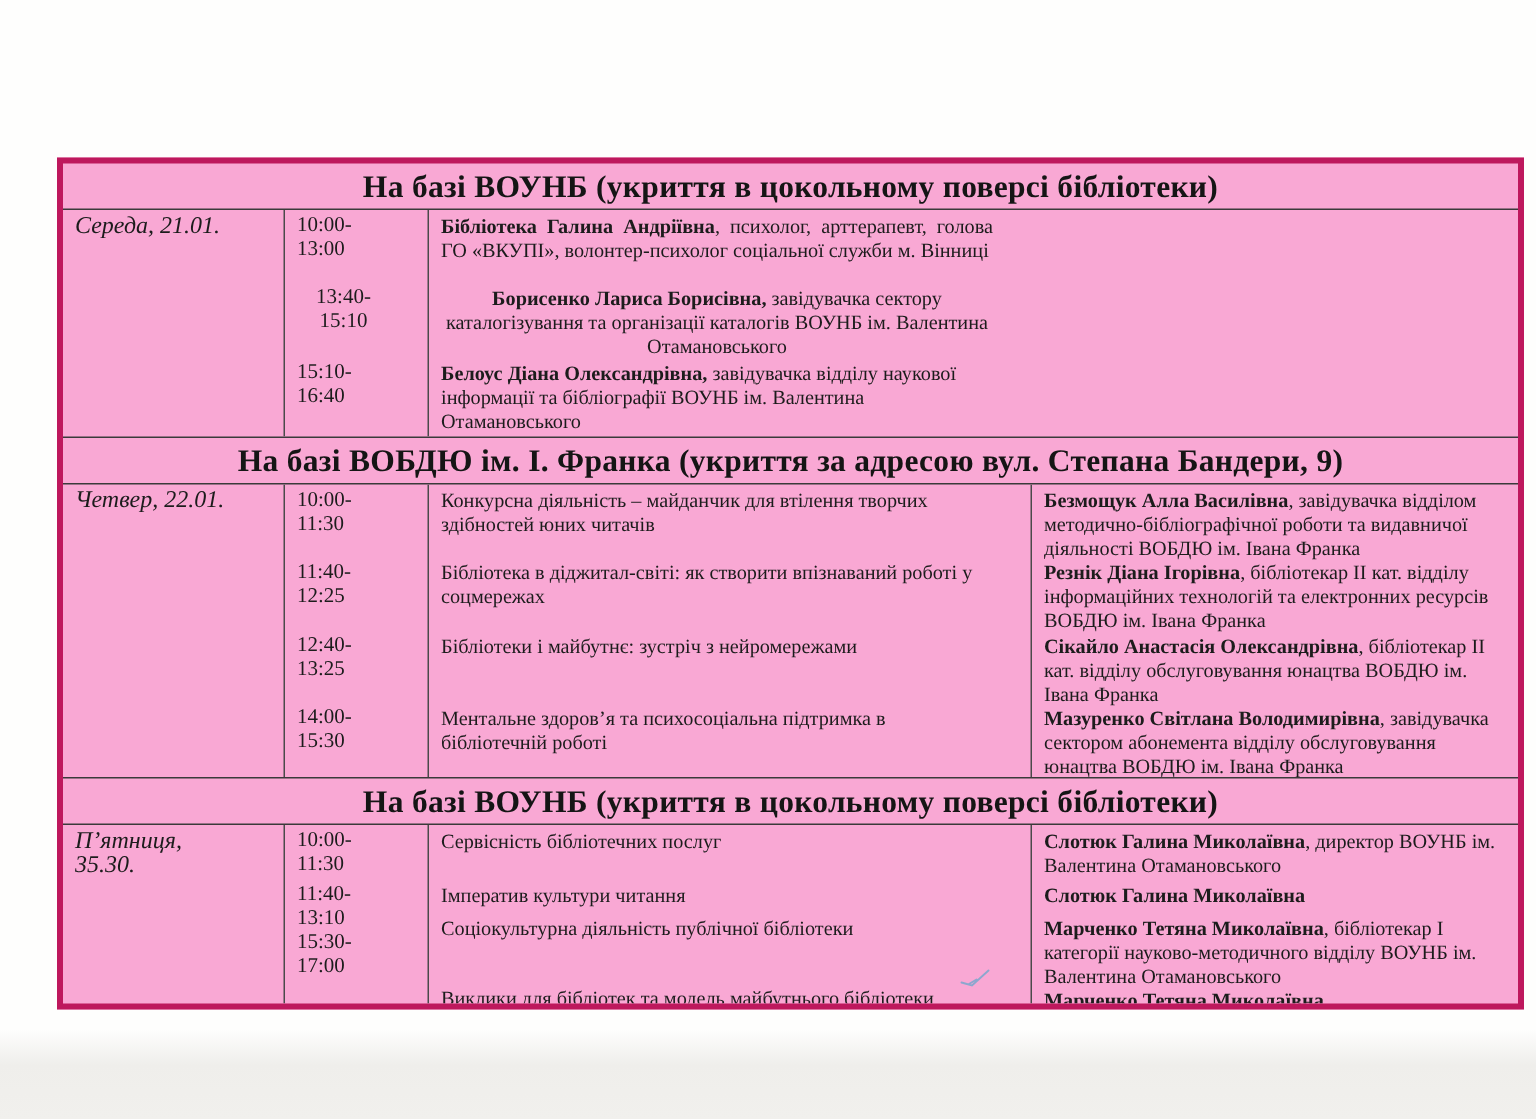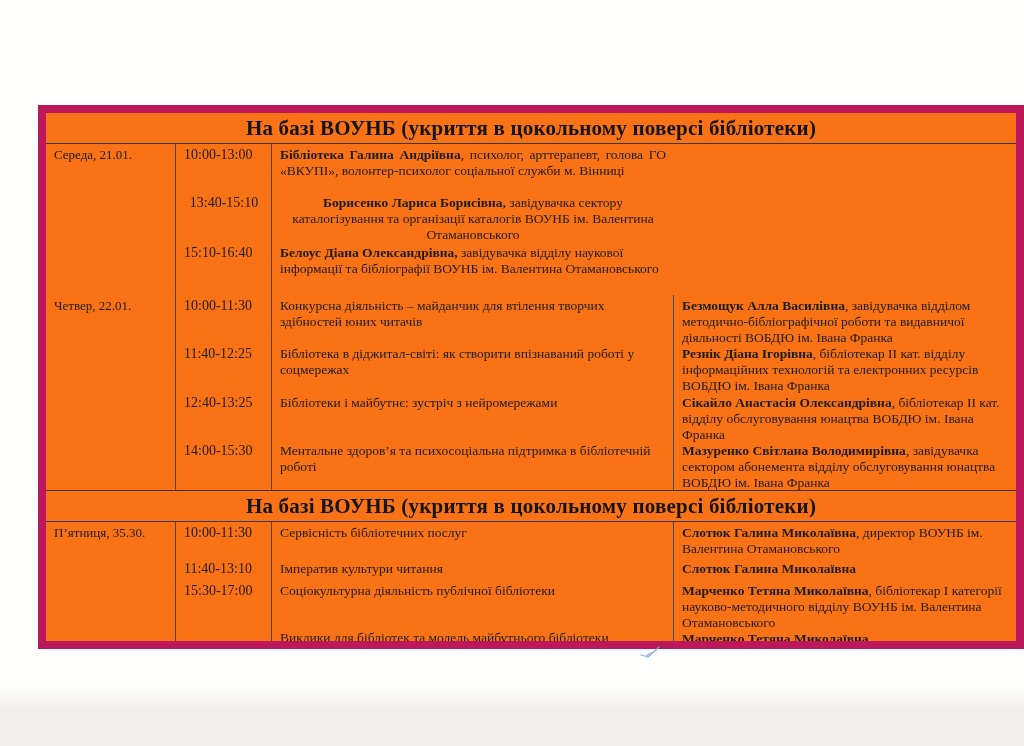--- a/index.html
+++ b/index.html
@@ -11,22 +11,22 @@
     overflow:hidden;
     font-family:"Liberation Serif","DejaVu Serif",serif;
     color:#1c1c1c;
   }
   .scan-shade{
     position:absolute;left:0;right:0;top:686px;height:60px;
     background:linear-gradient(180deg, rgba(238,237,234,0) 0%, #efeeeb 40%, #f1f0ed 100%);
   }
   .schedule{
     position:absolute;left:38px;top:105px;width:970px;
-    border:8px solid #be185d;
-    background:#f97316;
+    border:4px solid #be185d;
+    background:#f9a8d4;
   }
   .sec-header{
     height:30px;line-height:30px;
     text-align:center;font-weight:bold;font-size:21px;
     letter-spacing:0.2px;
     border-bottom:1.5px solid #3a3a3a;
     color:#151515;
     white-space:nowrap;overflow:hidden;
   }
   .sec:not(:first-child) .sec-header{border-top:1.5px solid #3a3a3a;}
@@ -36,22 +36,22 @@
     overflow:hidden;
   }
   .sec-body.b1{height:151px;}
   .sec-body.b2{height:195px;}
   .sec-body.b3{height:119px;}
   .cell{
     padding:3px 7px 0 8px;
     font-size:13.5px;line-height:16px;
     overflow:hidden;
   }
-  .cell + .cell{border-left:1.5px solid #4a4a4a;}
-  .cell.date{font-size:13px;}
+  .cell + .cell{border-left:1.5px solid #4a4a4a;margin-left:18px;}
+  .cell.date{font-size:16px;font-style:italic;}
   .cell.times .entry{font-size:14px;}
   .entry{display:block;}
   .presenter .name{font-weight:bold;}
   .justify{text-align:justify;}
   
   .b1 .r1{min-height:48px;} .b1 .r2{min-height:50px;text-align:center;}
   .b2 .r1{min-height:48px;} .b2 .r2{min-height:49px;} .b2 .r3{min-height:48px;}
   .b3 .r1{min-height:36px;} .b3 .r2{min-height:22px;} .b3 .r3{min-height:47px;}
   .pen-mark{position:absolute;left:639px;top:644px;width:22px;height:16px;}
 </style>
@@ -73,20 +73,21 @@
         </div>
         <div class="cell presenters">
           <div class="entry presenter r1 justify"><span class="name">Бібліотека Галина Андріївна</span><span>, психолог, арттерапевт, голова ГО «ВКУПІ», волонтер-психолог соціальної служби м. Вінниці</span></div>
           <div class="entry presenter r2"><span class="name">Борисенко Лариса Борисівна,</span><span> завідувачка сектору каталогізування та організації каталогів ВОУНБ ім. Валентина Отамановського</span></div>
           <div class="entry presenter r3"><span class="name">Белоус Діана Олександрівна,</span><span> завідувачка відділу наукової інформації та бібліографії ВОУНБ ім. Валентина Отамановського</span></div>
         </div>
       </div>
     </div>
 
     <div class="sec">
+      <div class="sec-header">На базі ВОБДЮ ім. І. Франка (укриття за адресою вул. Степана Бандери, 9)</div>
       <div class="sec-body b2">
         <div class="cell date">Четвер, 22.01.</div>
         <div class="cell times">
           <div class="entry r1">10:00-11:30</div>
           <div class="entry r2">11:40-12:25</div>
           <div class="entry r3">12:40-13:25</div>
           <div class="entry r4">14:00-15:30</div>
         </div>
         <div class="cell topics">
           <div class="entry r1">Конкурсна діяльність – майданчик для втілення творчих здібностей юних читачів</div>

